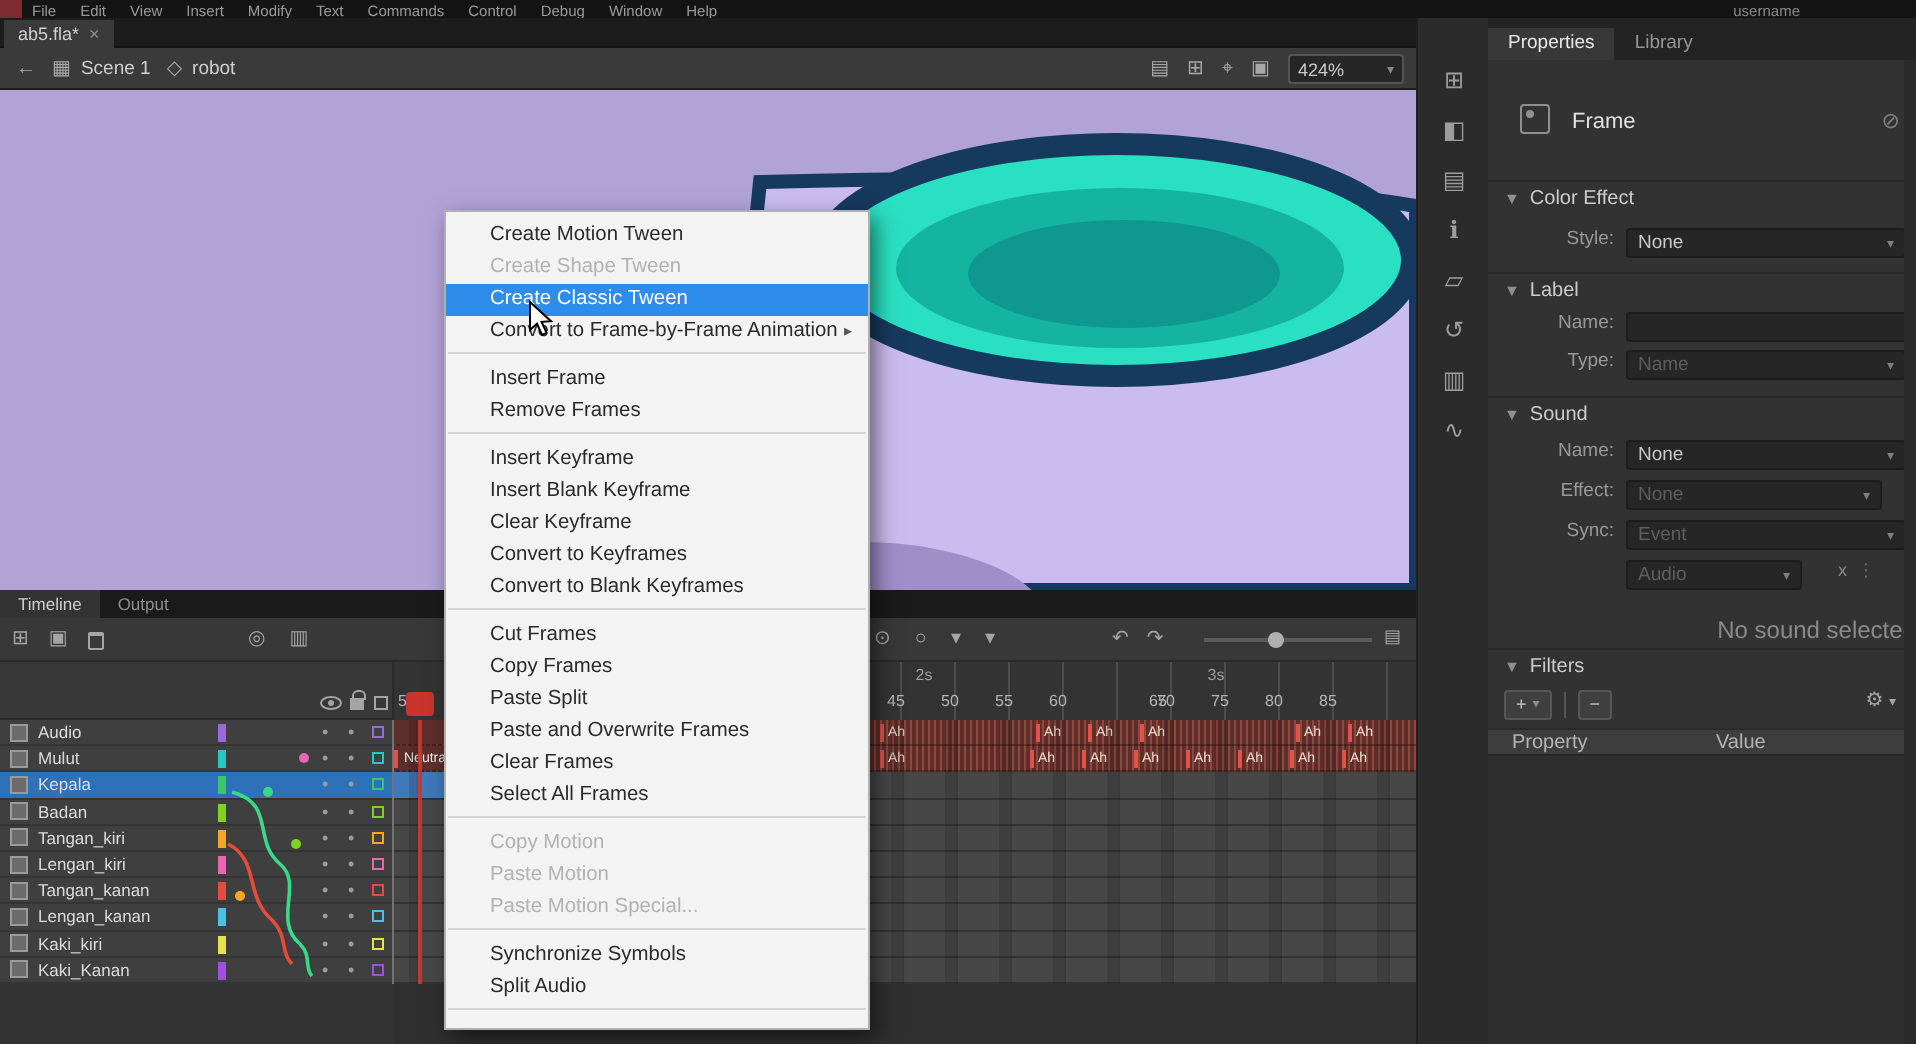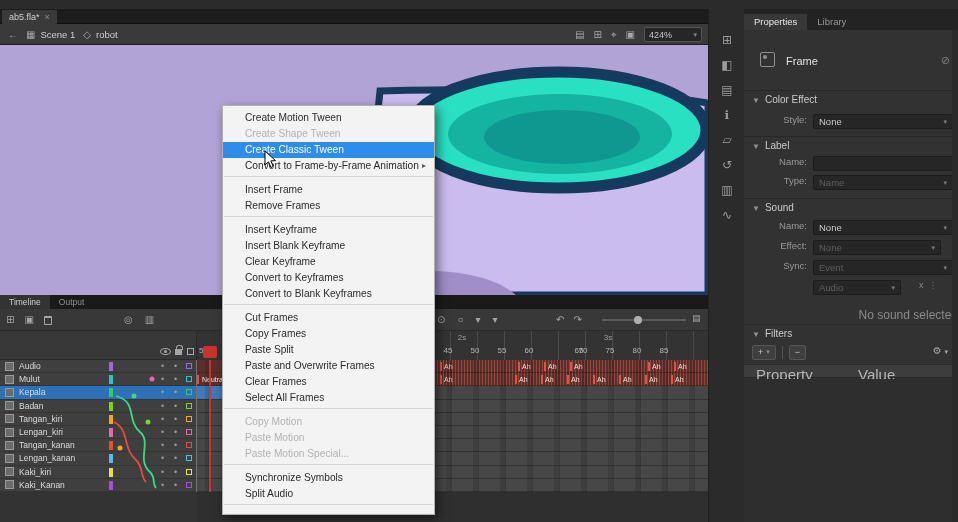--- a/index.html
+++ b/index.html
@@ -127,29 +127,46 @@
 .tinput{height:15px;background:#262626;border:1px solid #1c1c1c;border-radius:2px;color:#c9c9c9;font-size:9.5px;flex:1;margin-right:14px;padding:0 4px;outline:none}
 .pencil{position:absolute;right:5px;font-size:9px;color:#8a8a8a}
 .xlab{font-size:9px;color:#8a8a8a;margin-left:4px}
 .stepper{font-size:9px;color:#6e6e6e;margin-left:5px}
 .pstatus{position:absolute;left:0;width:214px;text-align:right;font-size:12px;color:#8a8a8a}
 .fbtn{height:15px;background:#3f3f3f;border:1px solid #565656;border-radius:2px;color:#c9c9c9;font-size:9px;display:flex;align-items:center;justify-content:center;padding:0 5px}
 .fdiv{width:1px;height:13px;background:#555;margin:0 6px}
 #filters-bar{position:absolute;left:8px;top:314px;height:16px;display:flex;align-items:center}
 #filters-gear{position:absolute;right:10px;top:315px;font-size:10px;color:#a5a5a5}
 #ftable-head{position:absolute;left:0;top:334px;width:214px;height:14px;background:#3d3d3d;border-top:1px solid #2a2a2a;border-bottom:1px solid #262626}
-#ftable-head .col{position:absolute;top:1px;font-size:15px;color:#b5b5b5}
+#ftable-head .col{position:absolute;top:1px;font-size:10px;color:#b5b5b5}
 #ftable-empty{position:absolute;left:0;top:349px;width:214px;height:143px;background:#2e2e2e}
 #props-scroll{position:absolute;right:0;top:0;width:6px;height:492px;background:#2a2a2a}
 </style>
 </head>
 <body>
 
 <div id="app">
 
+  <div id="menubar">
+    <div id="logo"></div>
+    <div id="menu-items">
+        <div class="mi">File</div>
+        <div class="mi">Edit</div>
+        <div class="mi">View</div>
+        <div class="mi">Insert</div>
+        <div class="mi">Modify</div>
+        <div class="mi">Text</div>
+        <div class="mi">Commands</div>
+        <div class="mi">Control</div>
+        <div class="mi">Debug</div>
+        <div class="mi">Window</div>
+        <div class="mi">Help</div>
+      </div>
+    <div id="user-label">username</div>
+  </div>
 
   <div id="tabbar">
     <div class="doc-tab">
       <span>ab5.fla*</span>
       <span class="tab-close">×</span>
     </div>
   </div>
 
   <div id="editbar">
     <span class="eb-icon">←</span>

